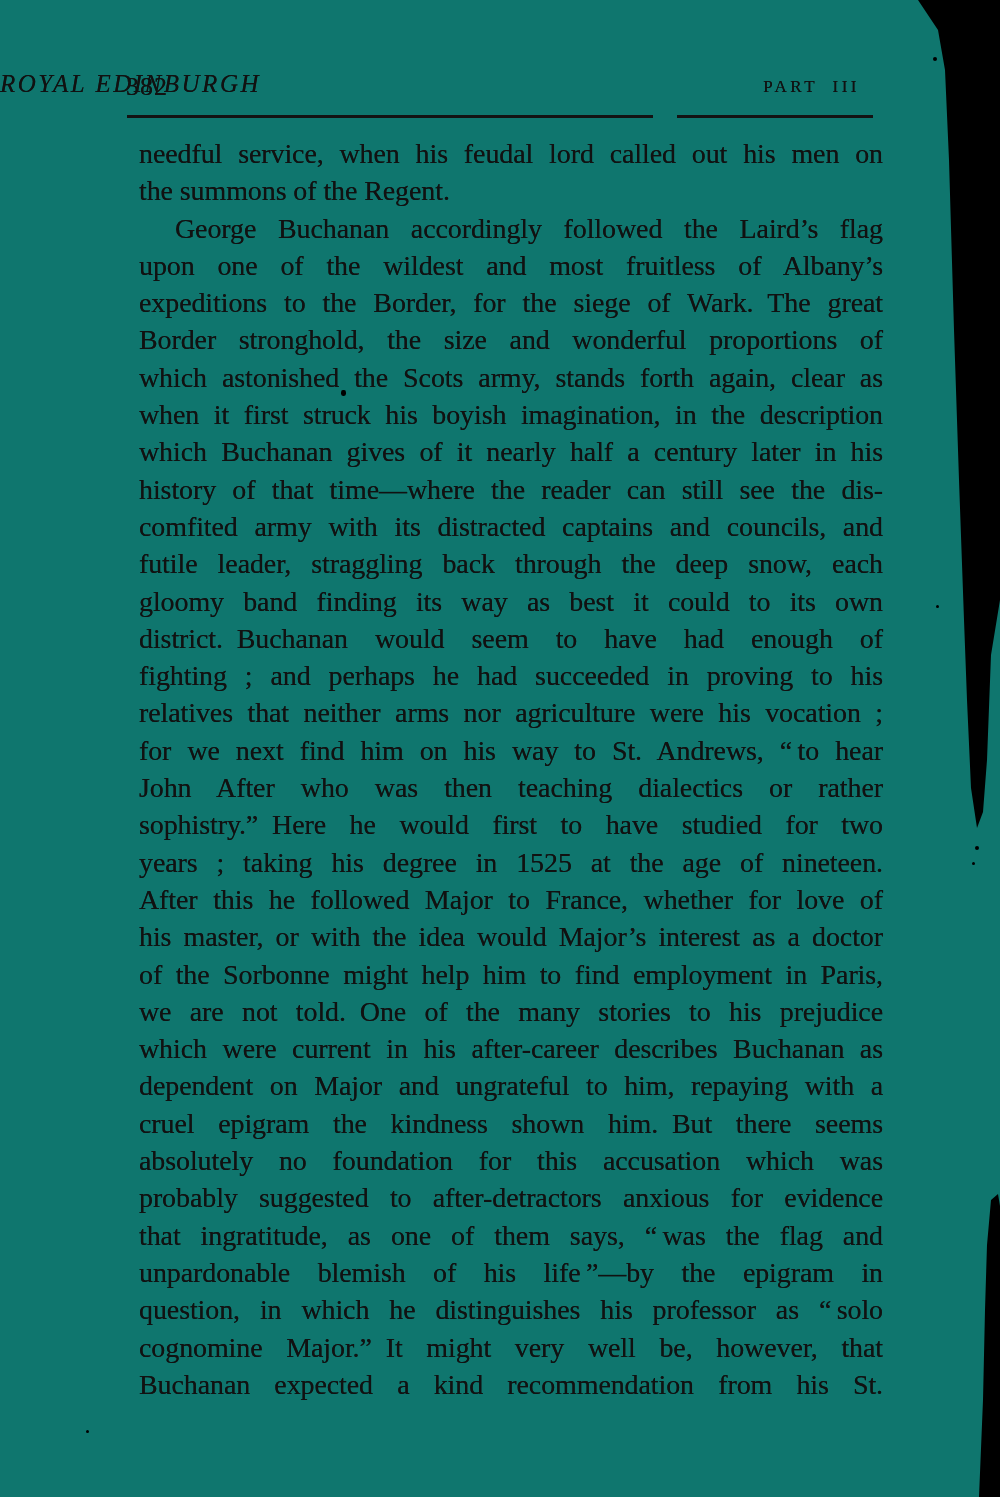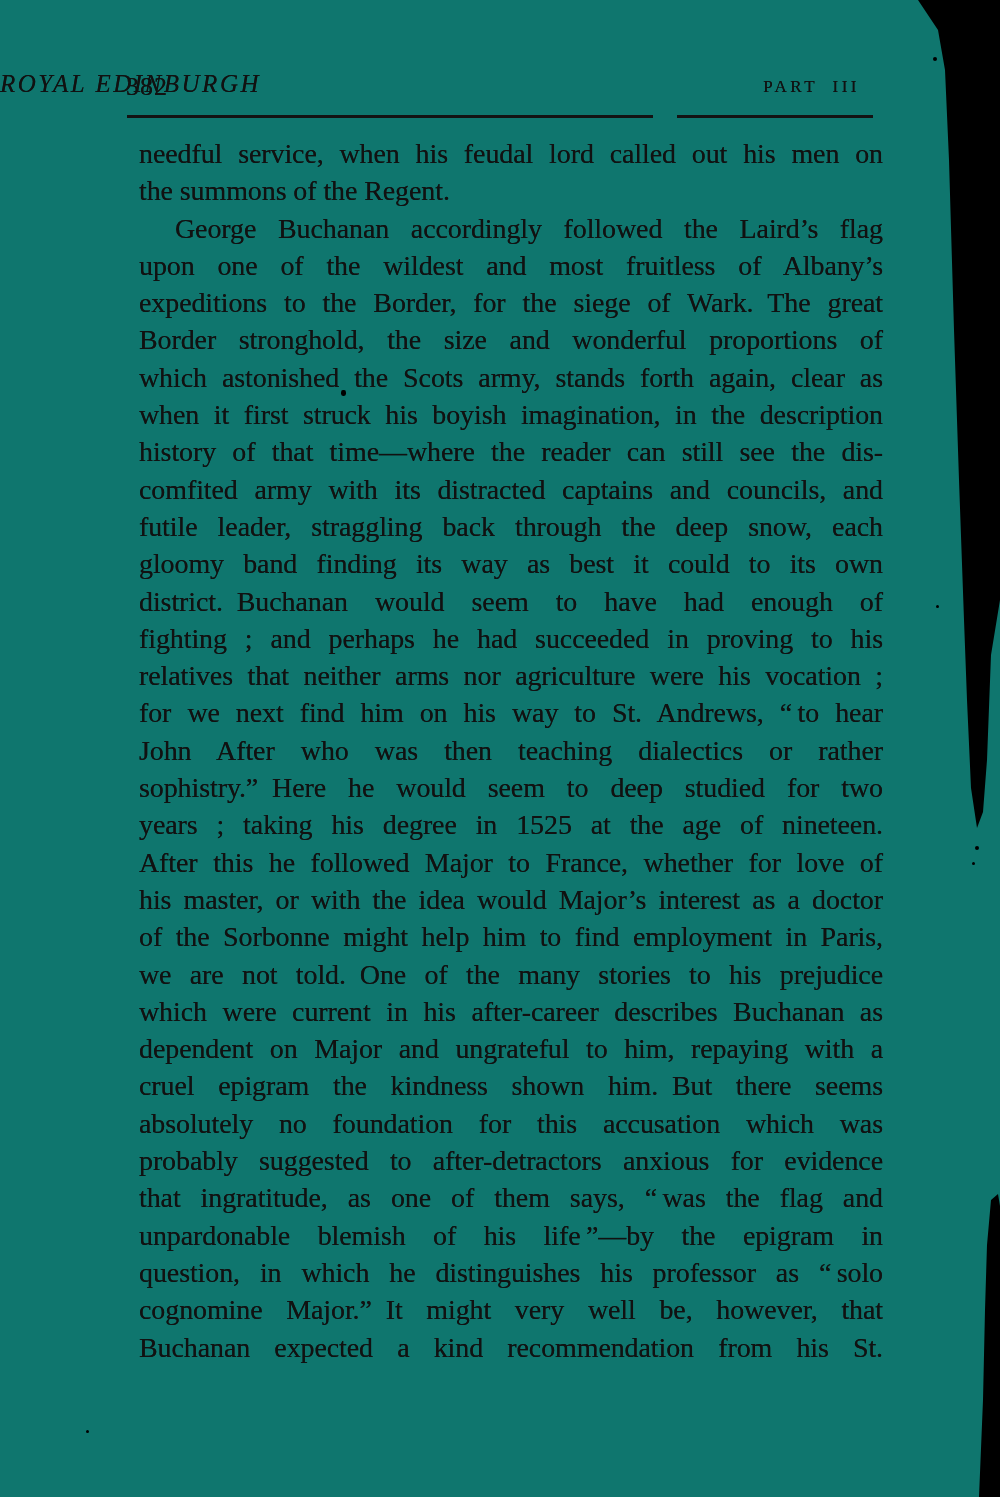--- a/index.html
+++ b/index.html
@@ -96,30 +96,31 @@
 
   <div class="textblock">
     <div class="ln">needful service, when his feudal lord called out his men on</div>
     <div class="ln ln--plain">the summons of the Regent.</div>
     <div class="ln ln--indent">George Buchanan accordingly followed the Laird’s flag</div>
     <div class="ln">upon one of the wildest and most fruitless of Albany’s</div>
     <div class="ln">expeditions to the Border, for the siege of Wark. The great</div>
     <div class="ln">Border stronghold, the size and wonderful proportions of</div>
     <div class="ln">which astonished the Scots army, stands forth again, clear as</div>
     <div class="ln">when it first struck his boyish imagination, in the description</div>
+    <div class="ln">which Buchanan gives of it nearly half a century later in his</div>
     <div class="ln">history of that time—where the reader can still see the dis-</div>
     <div class="ln">comfited army with its distracted captains and councils, and</div>
     <div class="ln">futile leader, straggling back through the deep snow, each</div>
     <div class="ln">gloomy band finding its way as best it could to its own</div>
     <div class="ln">district. Buchanan would seem to have had enough of</div>
     <div class="ln">fighting ; and perhaps he had succeeded in proving to his</div>
     <div class="ln">relatives that neither arms nor agriculture were his vocation ;</div>
     <div class="ln">for we next find him on his way to St. Andrews, “ to hear</div>
     <div class="ln">John After who was then teaching dialectics or rather</div>
-    <div class="ln">sophistry.” Here he would seem to deep studied for two</div>
+    <div class="ln">sophistry.” Here he would first to have studied for two</div>
     <div class="ln">years ; taking his degree in 1525 at the age of nineteen.</div>
     <div class="ln">After this he followed Major to France, whether for love of</div>
     <div class="ln">his master, or with the idea would Major’s interest as a doctor</div>
     <div class="ln">of the Sorbonne might help him to find employment in Paris,</div>
     <div class="ln">we are not told. One of the many stories to his prejudice</div>
     <div class="ln">which were current in his after-career describes Buchanan as</div>
     <div class="ln">dependent on Major and ungrateful to him, repaying with a</div>
     <div class="ln">cruel epigram the kindness shown him. But there seems</div>
     <div class="ln">absolutely no foundation for this accusation which was</div>
     <div class="ln">probably suggested to after-detractors anxious for evidence</div>

